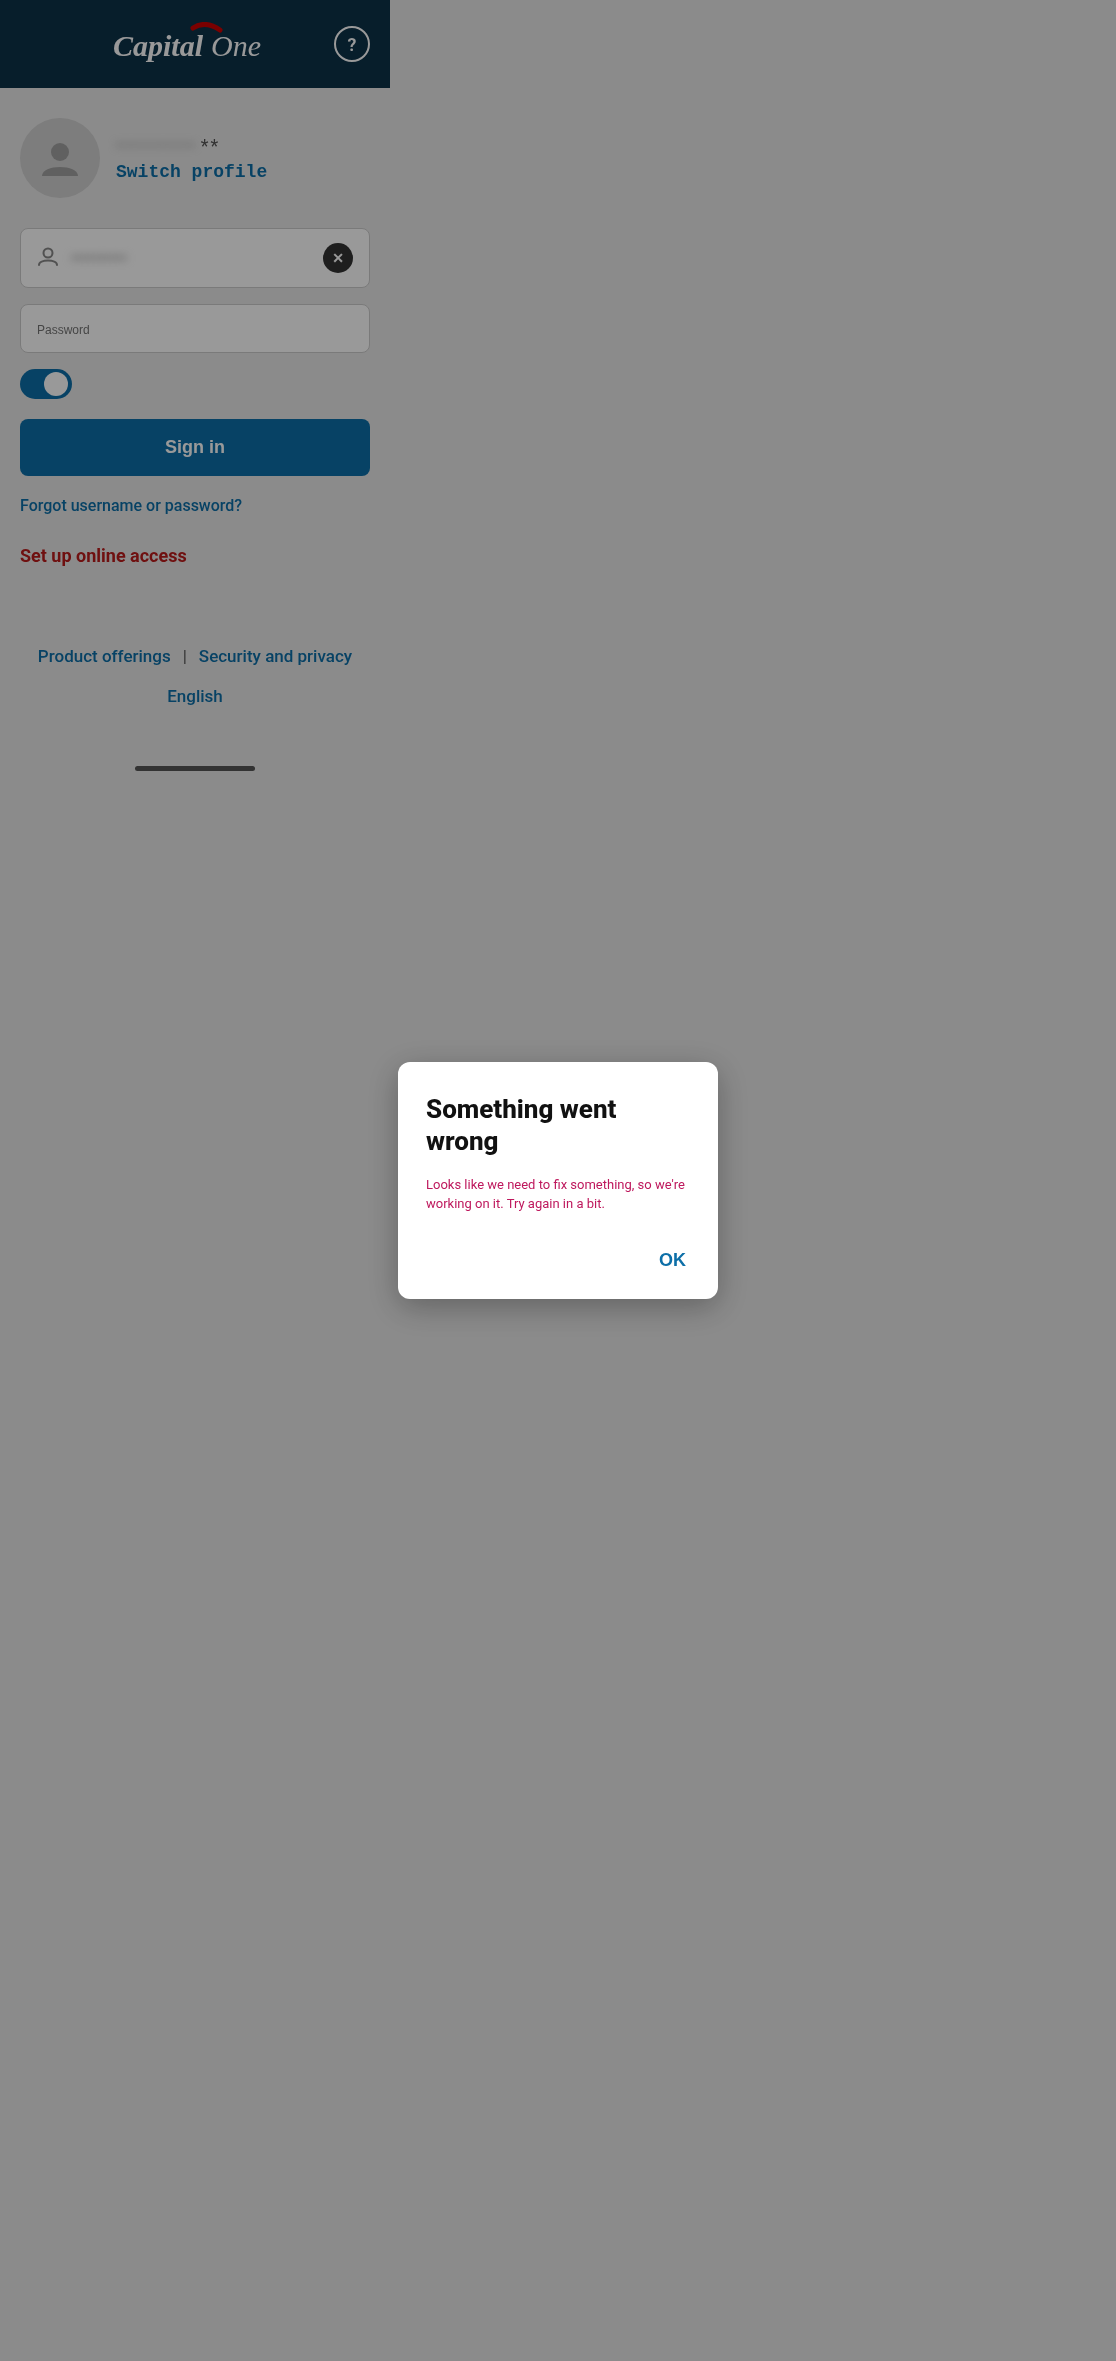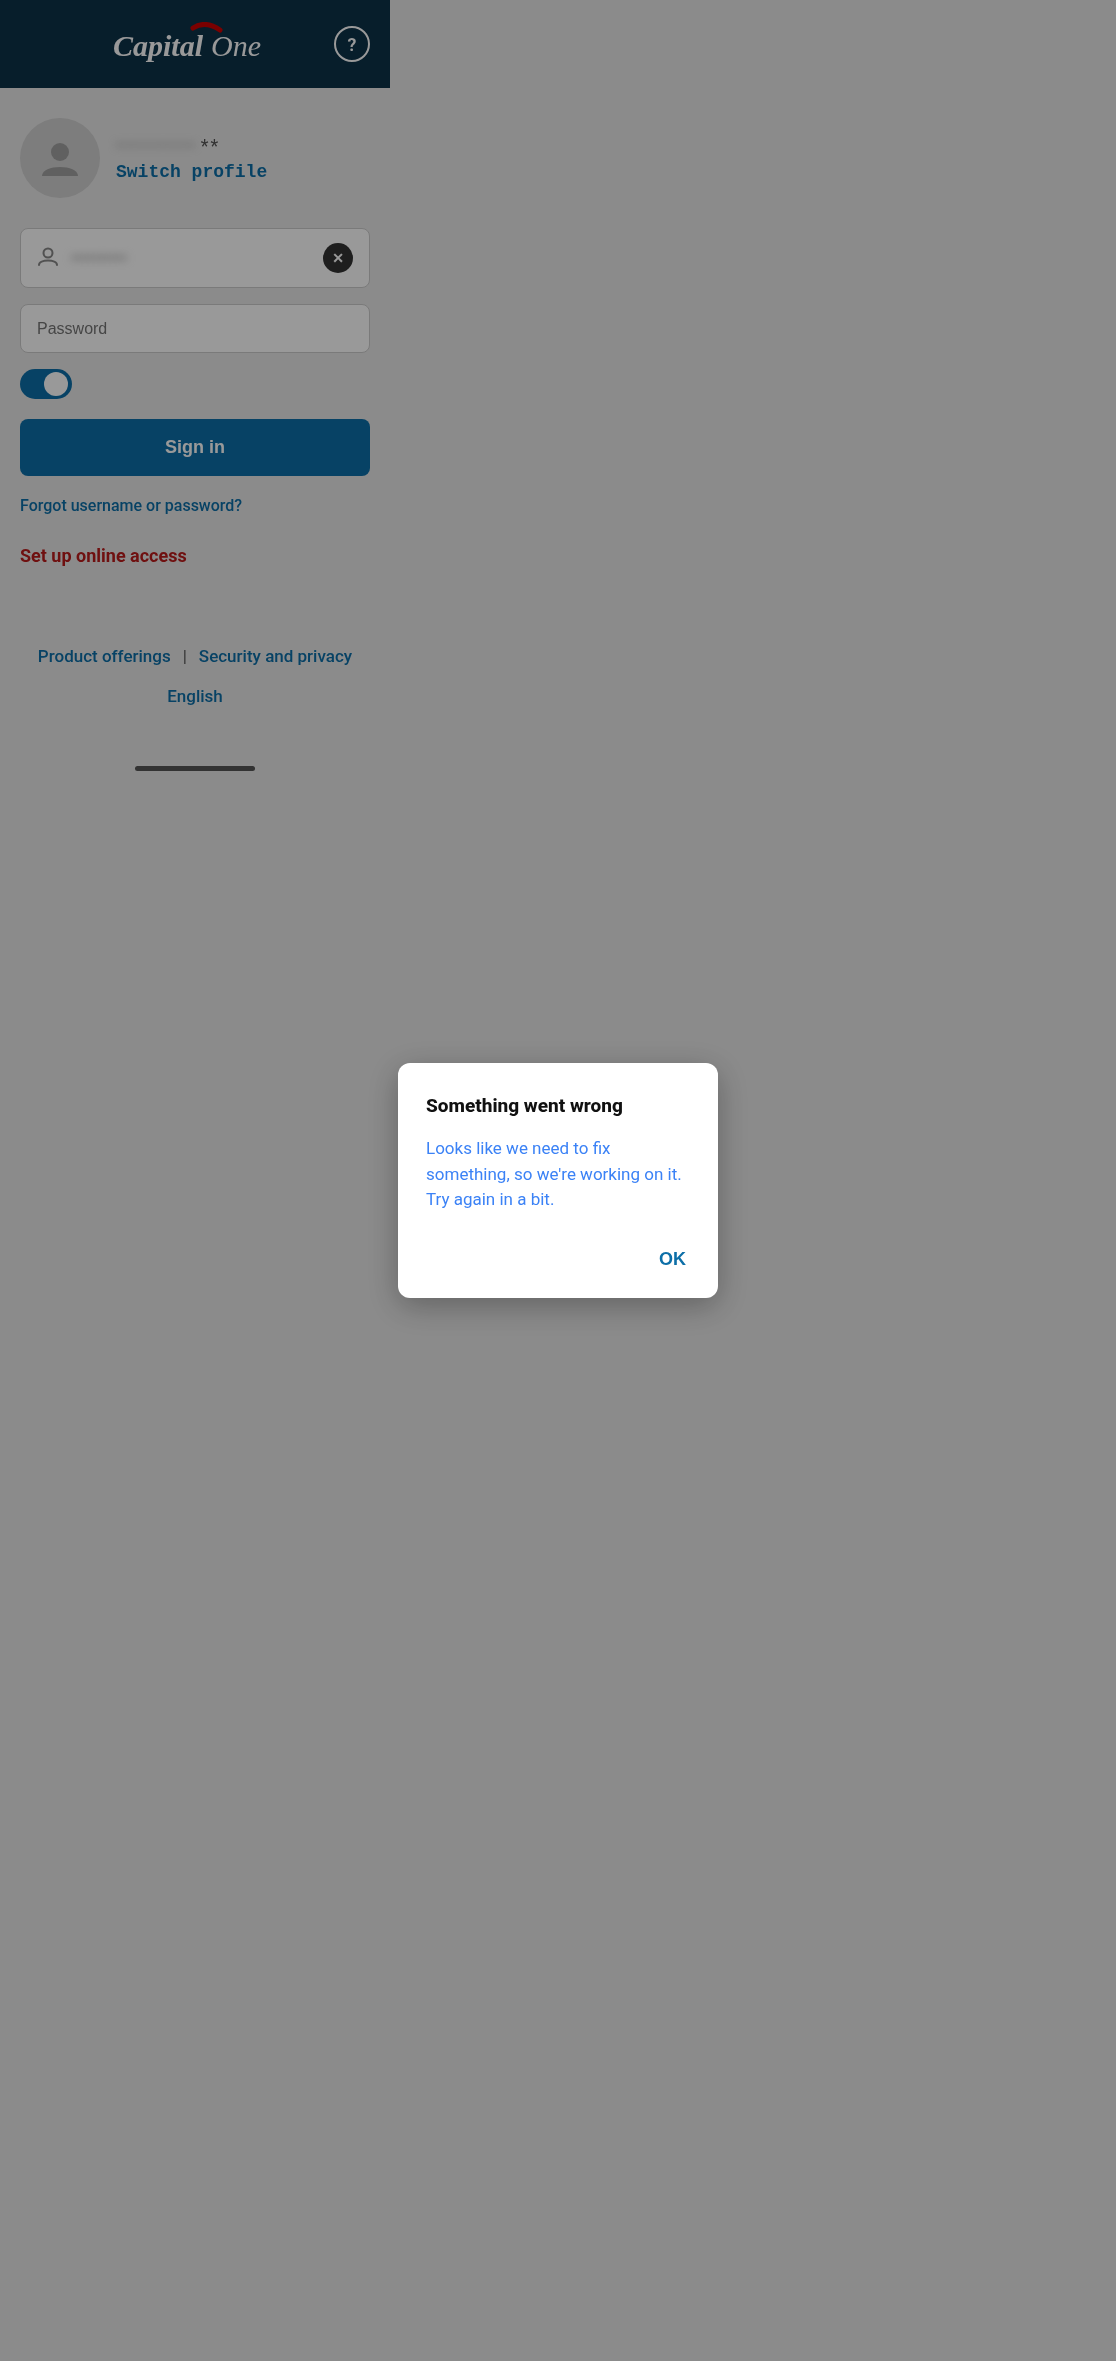--- a/index.html
+++ b/index.html
@@ -279,30 +279,30 @@
     .modal-dialog {
       background-color: white;
       border-radius: 12px;
       padding: 32px 28px 20px 28px;
       width: 320px;
       max-width: 90%;
       box-shadow: 0 8px 32px rgba(0,0,0,0.3);
     }
 
     .modal-title {
-      font-size: 19px;
+      font-size: 26px;
       font-weight: 800;
       color: #111;
       margin-bottom: 18px;
       line-height: 1.2;
     }
 
     .modal-message {
-      font-size: 17px;
-      color: #3b82f6;
+      font-size: 13px;
+      color: #be185d;
       line-height: 1.5;
       margin-bottom: 28px;
     }
 
     .modal-actions {
       display: flex;
       justify-content: flex-end;
     }
 
     .modal-ok-btn {
@@ -369,21 +369,21 @@
       </svg>
     </div>
     <input class="input-field" type="text" value="••••••••••" readonly="" placeholder="Username" style="">
     <div class="input-clear-btn">
       <span>✕</span>
     </div>
   </div>
 
   
   <div class="input-password">
-    <input type="password" style="width: 100%; border: none; outline: none; font-size: 16px; background: transparent;" placeholder="Password">
+    <input type="password" style="width: 100%; border: none; outline: none; font-size: 12px; background: transparent;" placeholder="Password">
   </div>
 
   
   <div class="remember-row">
     <div class="toggle-switch">
       <div class="toggle-knob"></div>
     </div>
   </div>
 
   

